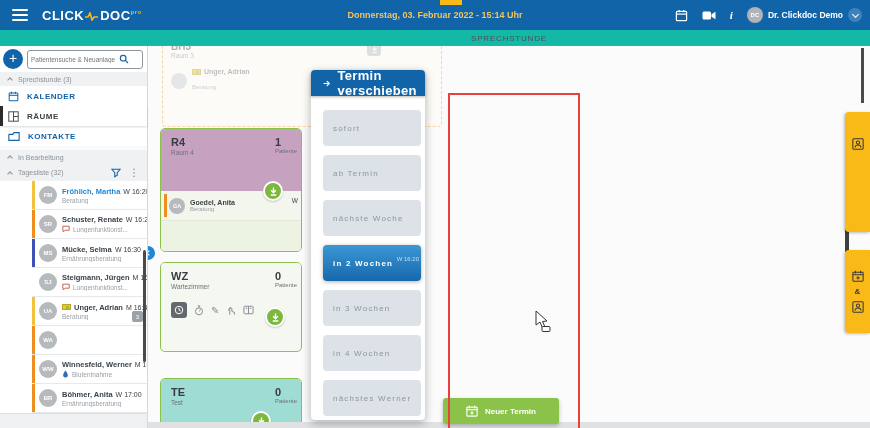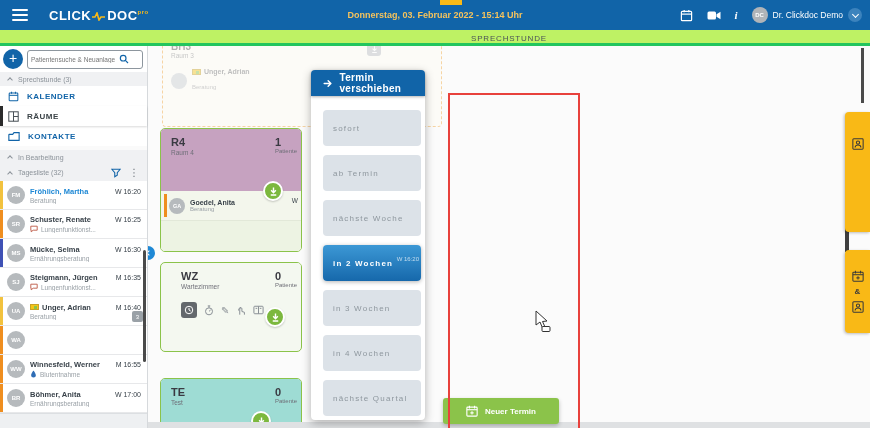--- a/index.html
+++ b/index.html
@@ -1,58 +1,58 @@
 <!DOCTYPE html>
 <html><head>
 <meta charset="utf-8">
 <style>
   * { margin:0; padding:0; box-sizing:border-box; }
   html,body { background:#e8e8e8; }
   body { font-family:"Liberation Sans", sans-serif; }
   #app { position:relative; width:870px; height:428px; background:#fff; overflow:hidden; margin:0 auto; }
 
   
-  .topbar { position:absolute; top:0; left:0; width:870px; height:30px; background:#1164a8; z-index:6; display:flex; align-items:center;gap:7px; }
+  .topbar { position:absolute; top:0; left:0; width:870px; height:30px; background:#1164a8; z-index:6; display:flex; align-items:center; }
   .burger { width:16px; margin-left:12px; cursor:pointer; }
   .burger div { height:2px; background:#fff; margin:3px 0; border-radius:1px; }
   .logo { display:flex; align-items:flex-start; margin-left:14px; color:#fff; font-weight:bold; font-size:13px; letter-spacing:.5px; }
   .logo svg { margin:4px 1px 0 1px; }
   .logo sup { color:#f9b916; font-size:6px; font-weight:bold; margin-top:1px; }
   .top-notch { position:absolute; left:440px; top:0; width:22px; height:5px; background:#f9b916; }
   .top-date { position:absolute; left:0; right:0; text-align:center; color:#f6c35c; font-size:9px; font-weight:bold; }
   .top-right { position:absolute; right:8px; top:0; height:30px; display:flex; align-items:center; gap:14px; }
   .tb-ic { color:#fff; display:flex; align-items:center; cursor:pointer; }
   .info-i { font-family:"Liberation Serif", serif; font-style:italic; font-size:11px; font-weight:bold; }
   .user { display:flex; align-items:center; gap:5px; cursor:pointer; }
   .avatar-sm { width:16px; height:16px; border-radius:50%; background:#b0b4b8; color:#fff; font-size:6px; font-weight:bold; display:flex; align-items:center; justify-content:center; }
-  .user-name { color:#fff; font-size:8.5px; font-weight:normal; }
+  .user-name { color:#fff; font-size:8.5px; font-weight:bold; }
   .chev-circle { width:14px; height:14px; border-radius:50%; background:#3c83bd; display:flex; align-items:center; justify-content:center; }
   .chev-dn { width:5px; height:5px; border-left:1.5px solid #fff; border-bottom:1.5px solid #fff; transform:rotate(-45deg); margin-top:-2px; }
 
   
-  .subheader { position:absolute; top:30px; left:0; width:870px; height:16px; background:#bef264; border-bottom:3px solid #22c55e; z-index:5; }
+  .subheader { position:absolute; top:30px; left:0; width:870px; height:16px; background:#14b8a6; border-bottom:1px solid #22c55e; z-index:5; }
   .subheader span { position:absolute; left:148px; right:0; text-align:center; top:4px; font-size:8px; letter-spacing:.8px; color:#4a5258; }
 
   
   .sidebar { position:absolute; top:46px; left:0; width:148px; height:382px; background:#fff; border-right:1px solid #d6d9dc; z-index:3; }
   .search-row { display:flex; align-items:center; padding:3px 4px 3px 3px; gap:4px; height:26px; }
   .add-btn { width:20px; height:20px; border-radius:50%; background:#1164a8; color:#fff; font-size:14px; line-height:18px; text-align:center; flex:0 0 20px; cursor:pointer; }
   .search-box { flex:1; display:flex; align-items:center; border:1px solid #8d969e; border-radius:3px; height:19px; padding:0 3px; }
   .search-box input { border:none; outline:none; width:88px; font-size:6.5px; color:#5d666d; font-family:"Liberation Sans",sans-serif; background:transparent; }
   .sec-row { height:14px; background:#f0f1f3; display:flex; align-items:center; padding:0 8px; gap:6px; color:#8b9299; font-size:7px; cursor:pointer; }
   .chev-up { width:4px; height:4px; border-left:1.2px solid #8b9299; border-top:1.2px solid #8b9299; transform:rotate(45deg); margin-top:2px; flex:0 0 auto; }
   .nav-row { height:20px; display:flex; align-items:center; padding:0 8px; gap:8px; font-size:8px; font-weight:bold; letter-spacing:.5px; cursor:pointer; position:relative; color:#1164a8; }
   .nav-row.active { color:#3c4448; box-shadow:0 1px 2px rgba(0,0,0,.15); }
   .nav-row.active::before { content:""; position:absolute; left:0; top:0; bottom:0; width:3px; background:#2b2b2b; }
   .spacer4 { height:4px; background:#fafafa; }
   .tagesliste { justify-content:flex-start; height:17px; }
   .tl-right { margin-left:auto; display:flex; align-items:center; gap:8px; }
   .dots { color:#6d757c; font-size:10px; cursor:pointer; }
 
-  .plist { position:relative; }
+  .plist { position:relative;margin-left:32px; }
   .p-row { position:relative; height:29px; border-bottom:1px solid #e7e8ea; display:flex; align-items:center; padding-left:7px; cursor:pointer; background:#fff; }
   .p-bar { position:absolute; left:0; top:0; bottom:0; width:3px; }
   .p-av { width:18px; height:18px; border-radius:50%; background:#b6babd; color:#fff; font-size:6px; font-weight:bold; display:flex; align-items:center; justify-content:center; flex:0 0 18px; }
   .p-main { flex:1; padding-left:5px; overflow:hidden; }
   .p-line1 { display:flex; align-items:center; gap:3px; }
   .p-name { font-size:7.5px; font-weight:bold; color:#39424a; white-space:nowrap; }
   .p-time { font-size:7px; color:#39424a; margin-left:auto; margin-right:6px; white-space:nowrap; }
   .p-line2 { display:flex; align-items:center; gap:3px; font-size:6.5px; color:#9aa1a7; margin-top:1px; white-space:nowrap; }
   .p-badge { position:absolute; right:4px; top:50%; transform:translateY(-50%); width:11px; height:11px; background:#9aa1a7; border-radius:2px; color:#fff; font-size:6px; display:flex; align-items:center; justify-content:center; }
   .p-badge.low { top:auto; bottom:3px; transform:none; }
@@ -88,36 +88,36 @@
   .r4 .card-head { background:#c6a2c0; height:62px; }
   .r4 .card-body { background:#edf3e3; height:100%; }
   .r4-prow { position:relative; display:flex; align-items:center; height:30px; background:#f3f6ec; border-bottom:1px solid #e2e8d8; padding-left:8px; }
   .r4-bar { position:absolute; left:3px; top:3px; bottom:3px; width:3px; background:#ef8e1f; }
   .r4-av { width:16px; height:16px; border-radius:50%; background:#b6babd; color:#fff; font-size:5.5px; font-weight:bold; display:flex; align-items:center; justify-content:center; }
   .r4-pmain { padding-left:5px; }
   .r4-pname { font-size:7px; font-weight:bold; color:#39424a; }
   .r4-pnote { font-size:6px; color:#9aa1a7; }
   .r4-ptime { position:absolute; right:3px; top:6px; font-size:6.5px; color:#39424a; }
 
-  .wz { top:216px; height:90px; background:#f4f8f0;padding-left:10px; }
+  .wz { top:216px; height:90px; background:#f4f8f0; }
   .wz .card-head { background:#f4f8f0; }
   .wz-icons { display:flex; align-items:center; gap:7px; padding:8px 0 0 10px; }
   .wz-sel { width:16px; height:16px; background:#63686c; border-radius:3px; display:flex; align-items:center; justify-content:center; cursor:pointer; }
   .wz-ic { color:#8a9096; font-size:10px; display:flex; align-items:center; cursor:pointer; }
 
   .te { top:332px; height:62px; }
   .te .card-head { background:#9edcd4; height:62px; }
 
   .collapse-handle { position:absolute; left:-7px; top:200px; width:14px; height:14px; border-radius:50%; background:#1e88d5; z-index:4; display:flex; align-items:center; justify-content:center; cursor:pointer; }
   .collapse-handle span { width:4px; height:4px; border-left:1.5px solid #fff; border-bottom:1.5px solid #fff; transform:rotate(45deg); margin-left:2px; }
 
   
   .popup { position:absolute; left:163px; top:24px; width:114px; height:350px; background:#fff; border-radius:4px; box-shadow:0 3px 10px rgba(0,0,0,.3); z-index:10; }
   .popup-head { height:26px; background:#1164a8; border-radius:4px 4px 0 0; display:flex; align-items:center; gap:7px; padding-left:12px; color:#fff; box-shadow:0 1px 3px rgba(0,0,0,.3); }
-  .popup-title { font-size:10px; font-weight:bold; letter-spacing:.3px; }
+  .popup-title { font-size:13px; font-weight:bold; letter-spacing:.3px; }
   .popup-body { padding:14px 4px 0 12px; }
   .opt { height:36px; border-radius:4px; background:#dce2e8; color:#8e979e; font-size:8px; letter-spacing:1.2px; display:flex; align-items:center; padding-left:10px; margin-bottom:9px; cursor:pointer; }
   .opt.active { background:linear-gradient(#3c98d5,#1668ab); color:#fff; font-weight:bold; position:relative; box-shadow:0 1px 4px rgba(0,0,0,.3); }
   .opt-chip { position:absolute; right:2px; top:11px; font-size:6px; font-weight:normal; letter-spacing:0; color:rgba(255,255,255,.7); }
 
   
   .red-rect { position:absolute; left:300px; top:47px; width:132px; height:374px; border:2px solid #e8413c; z-index:20; pointer-events:none; }
 
   
   .cursor { position:absolute; left:386px; top:264px; z-index:30; pointer-events:none; }
@@ -485,21 +485,21 @@
       <div class="popup-body">
         <div class="opt">sofort</div>
         <div class="opt">ab Termin</div>
         <div class="opt">nächste Woche</div>
         <div class="opt active">
           <span>in 2 Wochen</span>
           <span class="opt-chip">W 16:20</span>
         </div>
         <div class="opt">in 3 Wochen</div>
         <div class="opt">in 4 Wochen</div>
-        <div class="opt">nächste Quartal</div>
+        <div class="opt">nächstes Werner</div>
       </div>
     </div>
 
     <div class="red-rect"></div>
 
     <div class="cursor">
       <svg width="17" height="22" viewBox="0 0 17 22">
           <polygon points="2,1 2,15 6,12 8.5,18 11,17 8.5,11.5 13,11" fill="#fff" stroke="#333" stroke-width="1"></polygon>
           <rect x="8" y="16.5" width="8" height="5" rx="1" fill="#fff" stroke="#333" stroke-width="1"></rect>
         </svg>

